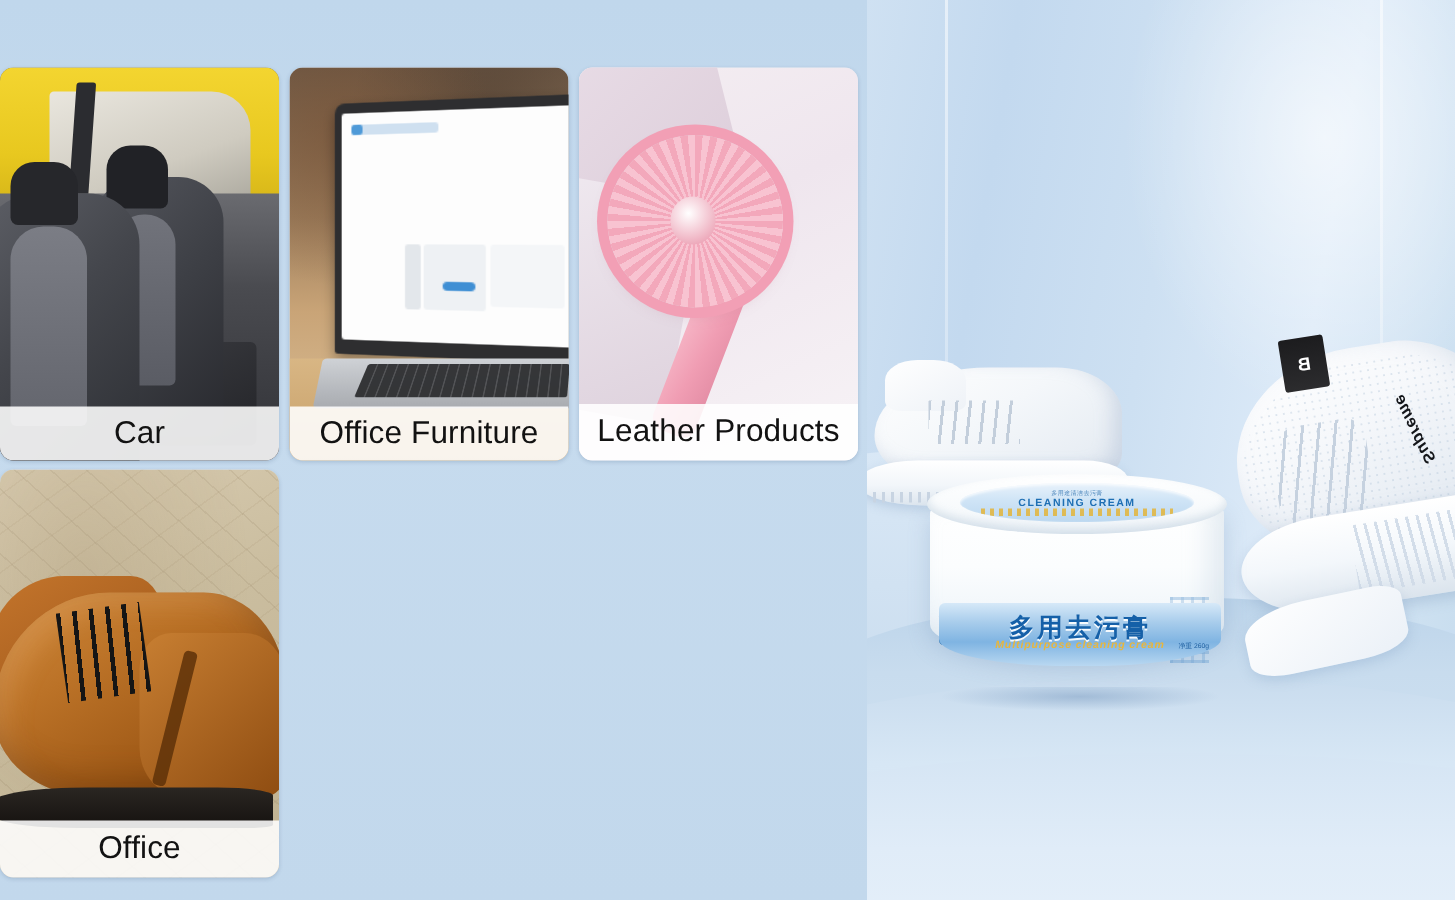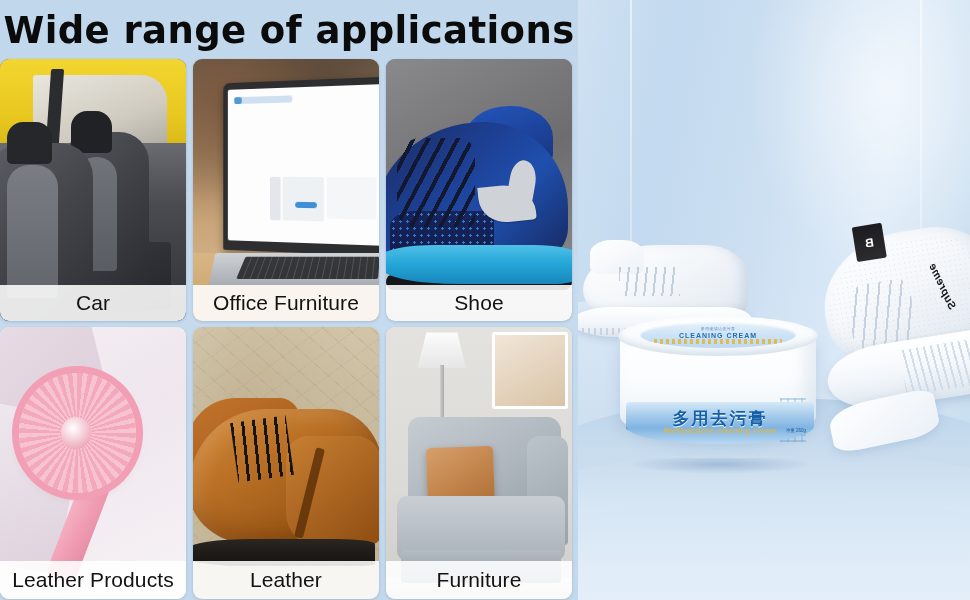--- a/index.html
+++ b/index.html
@@ -17,21 +17,21 @@
   }
   .headline{
     position:absolute;left:0;top:2px;width:578px;height:56px;
     display:flex;align-items:center;justify-content:center;
     font-family:"DejaVu Sans",sans-serif;
     font-weight:bold;font-size:37px;letter-spacing:.4px;color:#0b0b0b;
     white-space:nowrap;
   }
 
   .grid{
-    position:absolute;left:0;top:59px;width:578px;height:516px;
+    position:absolute;left:0;top:45px;width:578px;height:516px;
     display:grid;
     grid-template-columns:186px 186px 186px;
     grid-template-rows:262px 272px;
     column-gap:7px;row-gap:6px;
   }
   .tile{
     position:relative;overflow:hidden;border-radius:9px;
     background:#dfe8f2;
     box-shadow:0 1px 3px rgba(40,70,110,.20);
   }
@@ -323,21 +323,20 @@
     border-radius:40% 20% 30% 24%;transform:rotate(-12deg);
     box-shadow:0 3px 8px rgba(130,160,195,.3);}
 </style>
 </head>
 <body>
 
 <div class="stage">
 
   <div class="left-panel">
 
-    <div class="headline">Wide range of applications</div>
 
     <div class="grid">
 
       <div class="tile">
         <div class="photo">
           <div class="car">
             <div class="sky"></div>
               <div class="window"></div>
               <div class="pillar"></div>
             <div class="body"></div>
@@ -366,36 +365,20 @@
                   <div class="pill"></div>
               </div>
             </div>
             <div class="base"></div>
               <div class="keys"></div>
           </div>
         </div>
         <div class="caption">Office Furniture</div>
       </div>
 
-      <div class="tile">
-        <div class="photo">
-          <div class="bshoe">
-            <div class="wall"></div>
-              <div class="floor"></div>
-            <div class="collar"></div>
-              <div class="upper"></div>
-            <div class="mesh"></div>
-              <div class="laces"></div>
-            <div class="swoosh"></div>
-            <div class="sole2"></div>
-              <div class="sole"></div>
-          </div>
-        </div>
-        <div class="caption">Shoe</div>
-      </div>
 
       <div class="tile r2">
         <div class="photo">
           <div class="fan">
             <div class="paper"></div>
               <div class="paper2"></div>
             <div class="handle"></div>
               <div class="btn"></div>
             <div class="head"></div>
               <div class="hub"></div>
@@ -409,39 +392,23 @@
           <div class="leath">
             <div class="map"></div>
               <div class="backshoe"></div>
             <div class="main"></div>
               <div class="toe"></div>
             <div class="captoe"></div>
               <div class="laces"></div>
             <div class="sole"></div>
           </div>
         </div>
-        <div class="caption">Leather</div>
-      </div>
-
-      <div class="tile r2">
-        <div class="photo">
-          <div class="furn">
-            <div class="wallart"></div>
-              <div class="lampshade"></div>
-              <div class="lamppole"></div>
-            <div class="floor"></div>
-            <div class="chairback"></div>
-              <div class="arm"></div>
-            <div class="pillow"></div>
-              <div class="seat"></div>
-              <div class="base"></div>
-          </div>
-        </div>
-        <div class="caption">Furniture</div>
-      </div>
+        <div class="caption">Office</div>
+      </div>
+
 
     </div>
   </div>
 
   <div class="right-scene">
 
     <div class="backdrop">
       <div class="seam s1"></div>
         <div class="seam s2"></div>
         <div class="glow"></div>

